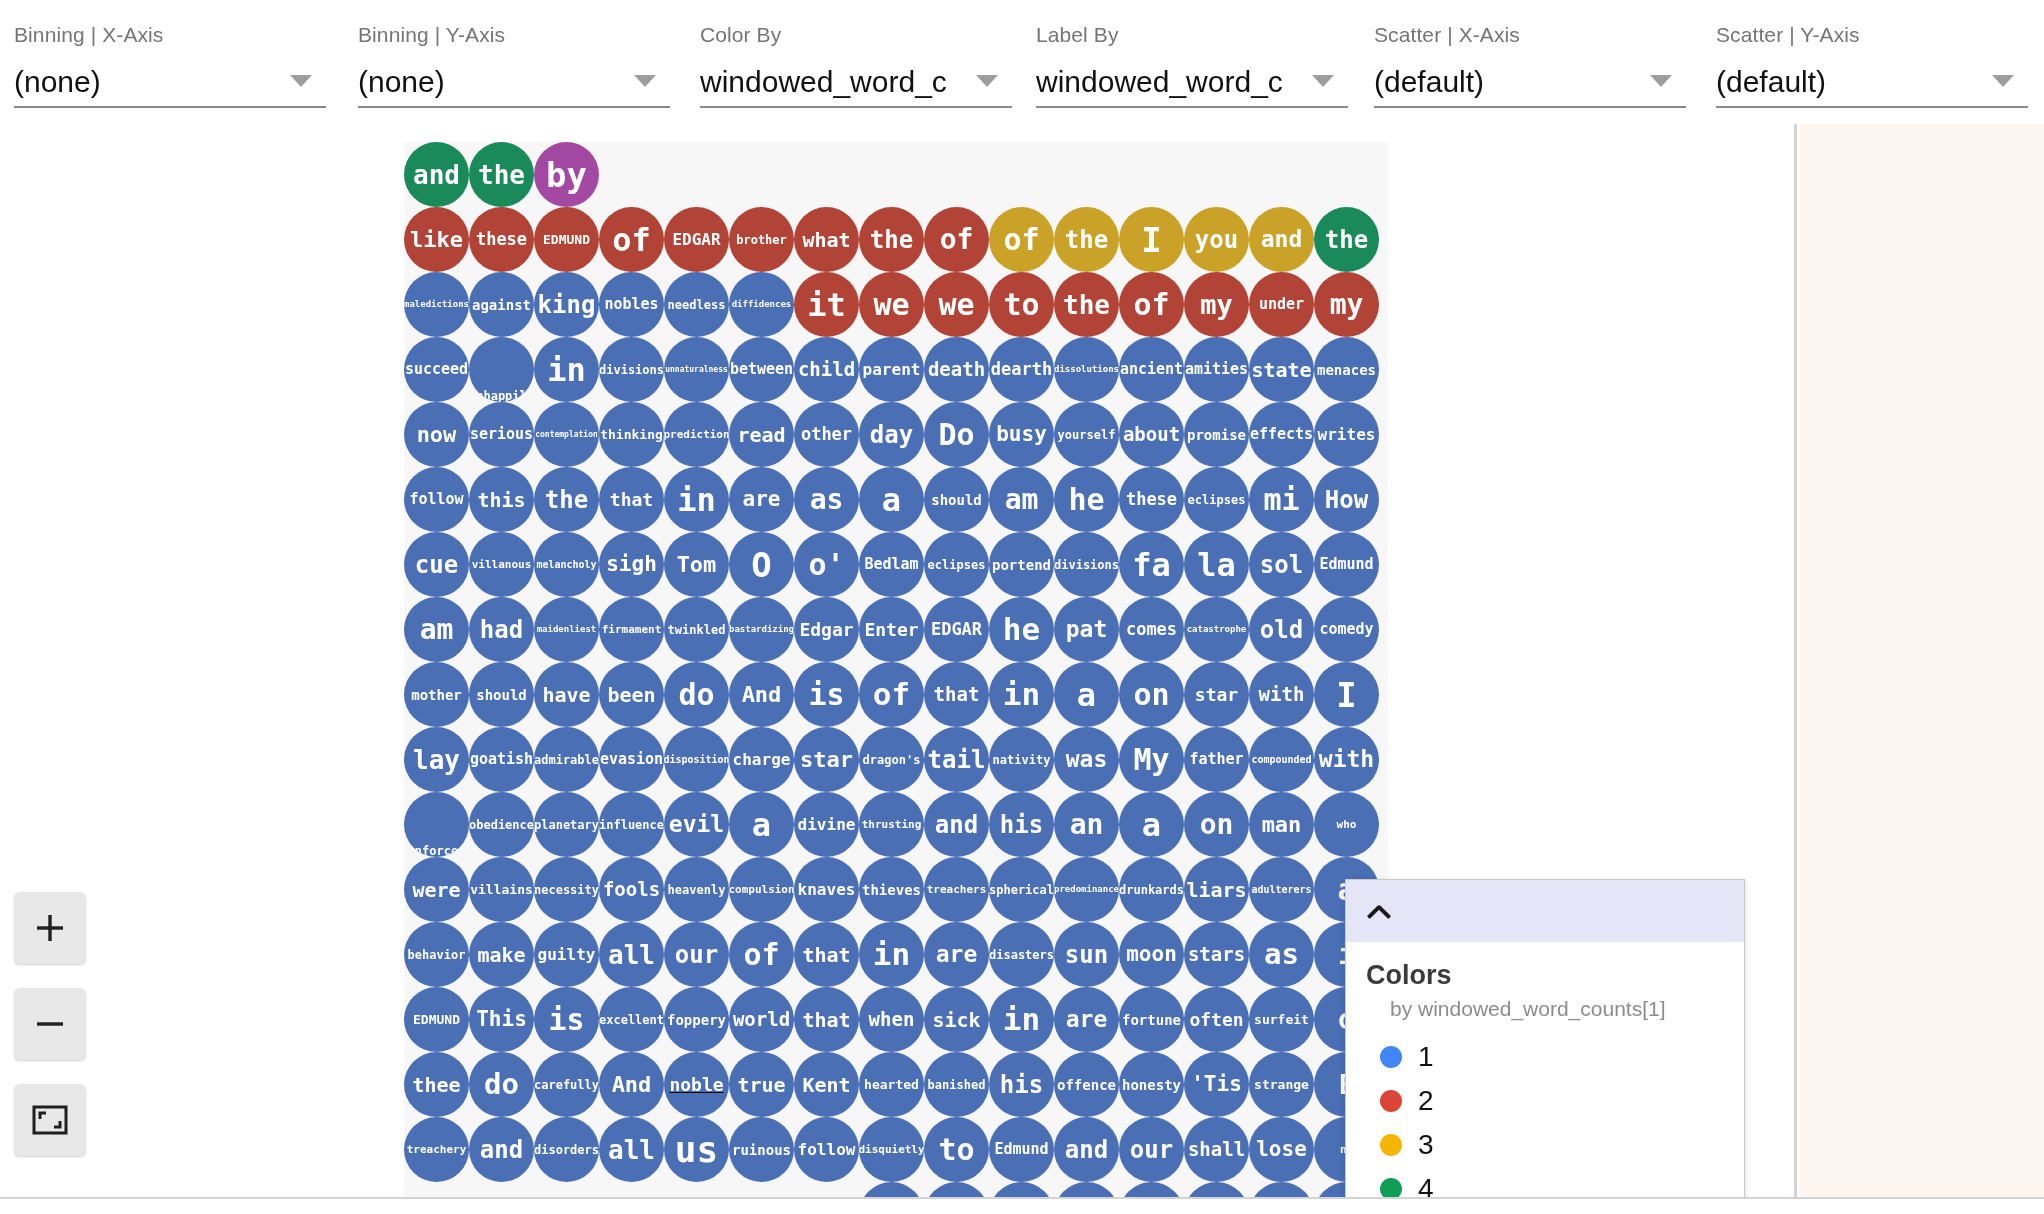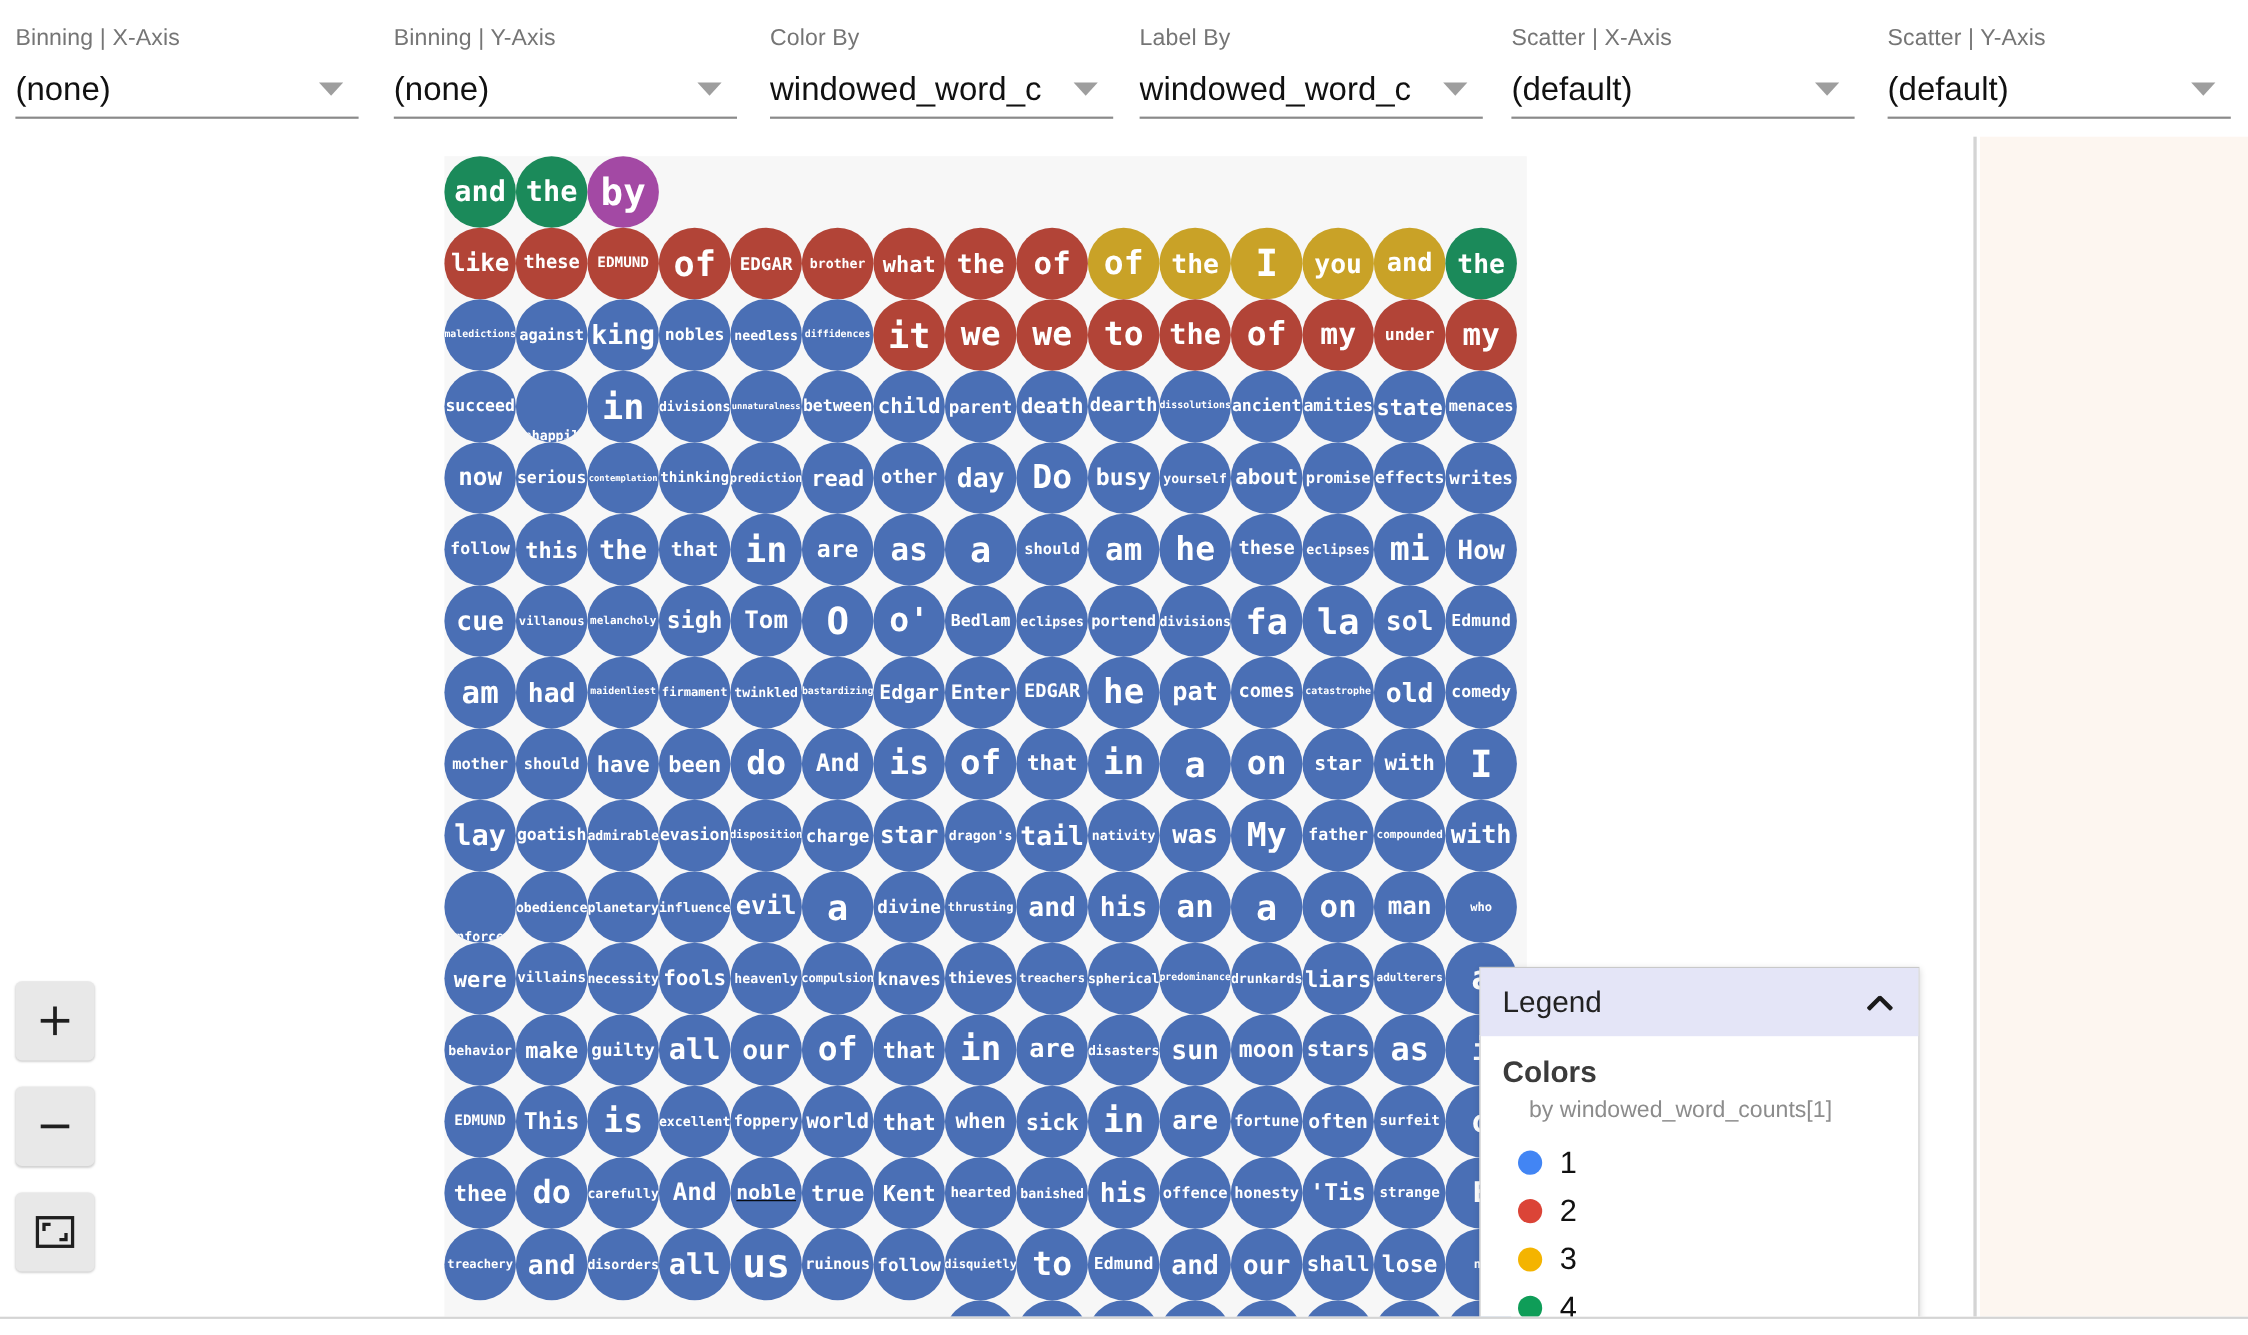--- a/index.html
+++ b/index.html
@@ -1060,21 +1060,20 @@
         <svg width="36" height="30" viewBox="0 0 36 30">
           <rect x="2" y="2" width="32" height="26" fill="none" stroke="#1f1f1f" stroke-width="3"></rect>
           <path d="M8 14 L8 8 L14 8" fill="none" stroke="#1f1f1f" stroke-width="3"></path>
           <path d="M28 16 L28 22 L22 22" fill="none" stroke="#1f1f1f" stroke-width="3"></path>
         </svg>
       </div>
     </div>
 
     <div id="legend">
       <div id="legend-header">
-        <div id="legend-title">Legend</div>
         <div class="chevron-up"></div>
       </div>
       <div id="legend-body">
         <div id="legend-section-title">Colors</div>
         <div id="legend-subtitle">by windowed_word_counts[1]</div>
         <div id="legend-items">
             <div class="legend-item">
               <span class="swatch" style="background: rgb(66, 133, 244);"></span>
               <span class="legend-item-label">1</span>
             </div>

